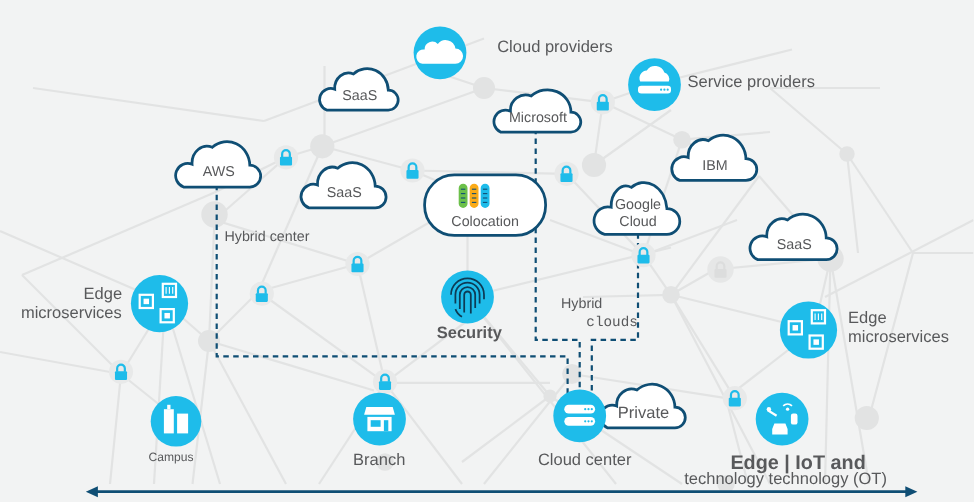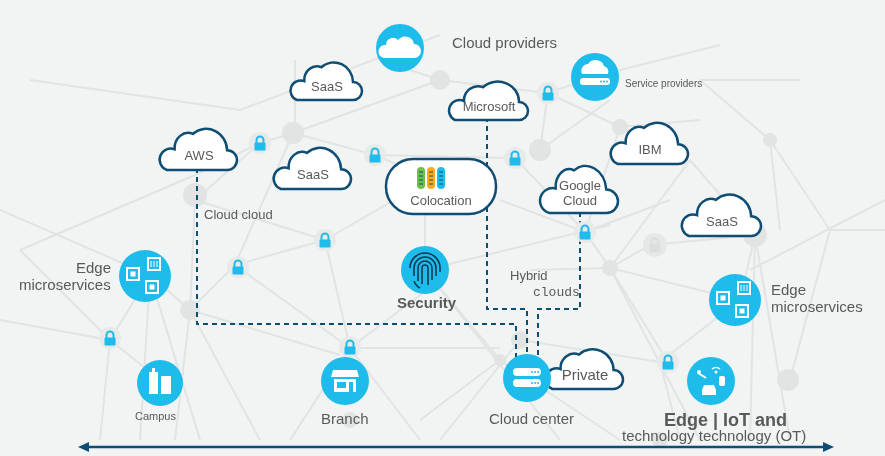--- a/index.html
+++ b/index.html
@@ -346,26 +346,26 @@
   </g>
 
   <g>
     <line x1="86" y1="447" x2="825" y2="447" stroke="#0f4e74" stroke-width="2.5"></line>
     <path d="M78,447 l11,-5 v10 z" fill="#0f4e74"></path>
     <path d="M834,447 l-11,-5 v10 z" fill="#0f4e74"></path>
   </g>
 </svg>
 
 <div class="lbl" style="left:430px;top:34px;font-size:15px;margin-left:22px;">Cloud providers</div>
-<div class="lbl" style="left:625px;top:78px;font-size:10px;">Service providers</div>
+<div class="lbl" style="left:625px;top:66px;font-size:15px;">Service providers</div>
 <div class="lbl" style="left:397px;top:294px;font-size:15px;font-weight:bold;">Security</div>
 <div class="lbl" style="left:76px;top:259px;font-size:15px;">Edge</div>
 <div class="lbl" style="left:19px;top:276px;font-size:15px;">microservices</div>
 <div class="lbl" style="left:771px;top:281px;font-size:15px;">Edge</div>
 <div class="lbl" style="left:771px;top:298px;font-size:15px;">microservices</div>
 <div class="lbl" style="left:135px;top:410px;font-size:11px;">Campus</div>
 <div class="lbl" style="left:321px;top:410px;font-size:15px;">Branch</div>
 <div class="lbl" style="left:489px;top:410px;font-size:15px;">Cloud center</div>
 <div class="lbl" style="left:664px;top:410px;font-size:18px;font-weight:bold;">Edge | IoT and</div>
 <div class="lbl" style="left:622px;top:427px;font-size:15px;">technology technology (OT)</div>
-<div class="lbl" style="left:204px;top:207px;font-size:13px;">Cloud cloud</div>
+<div class="lbl" style="left:204px;top:207px;font-size:13px;">Hybrid center</div>
 <div class="lbl" style="left:510px;top:268px;font-size:13px;">Hybrid</div>
 <div class="lbl" style="left:533px;top:285px;font-size:13px;font-family:Liberation Mono, monospace;">clouds</div>
 
 </body></html>

